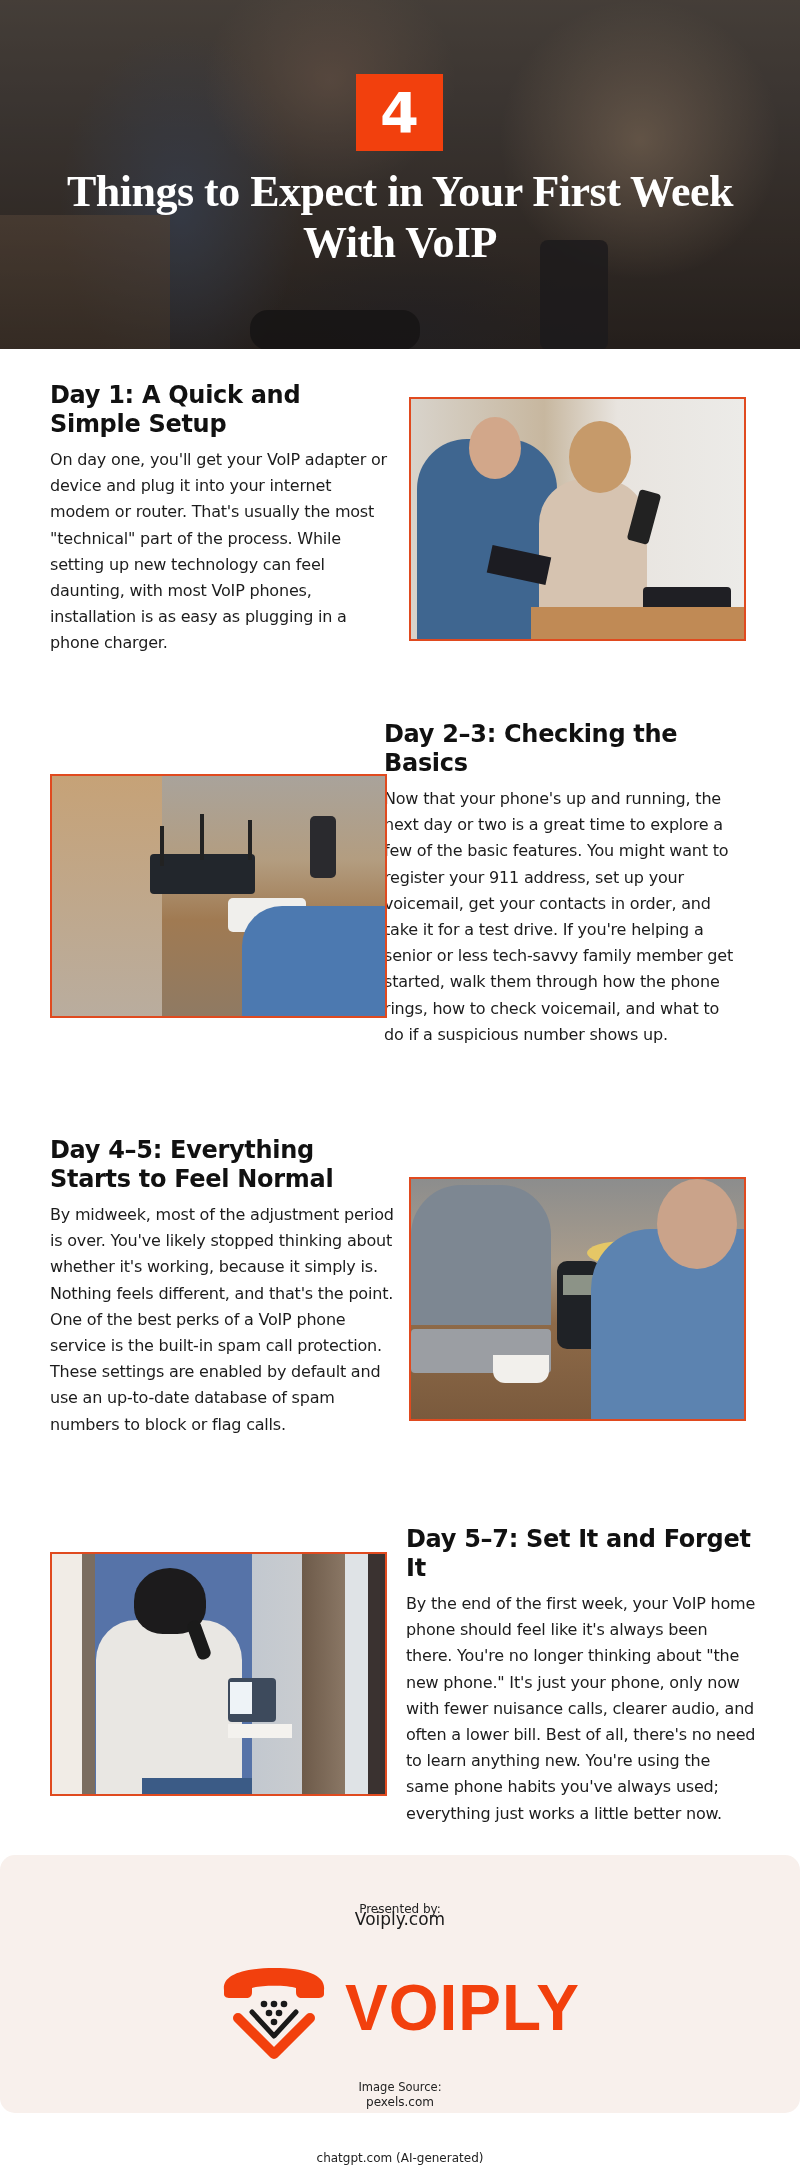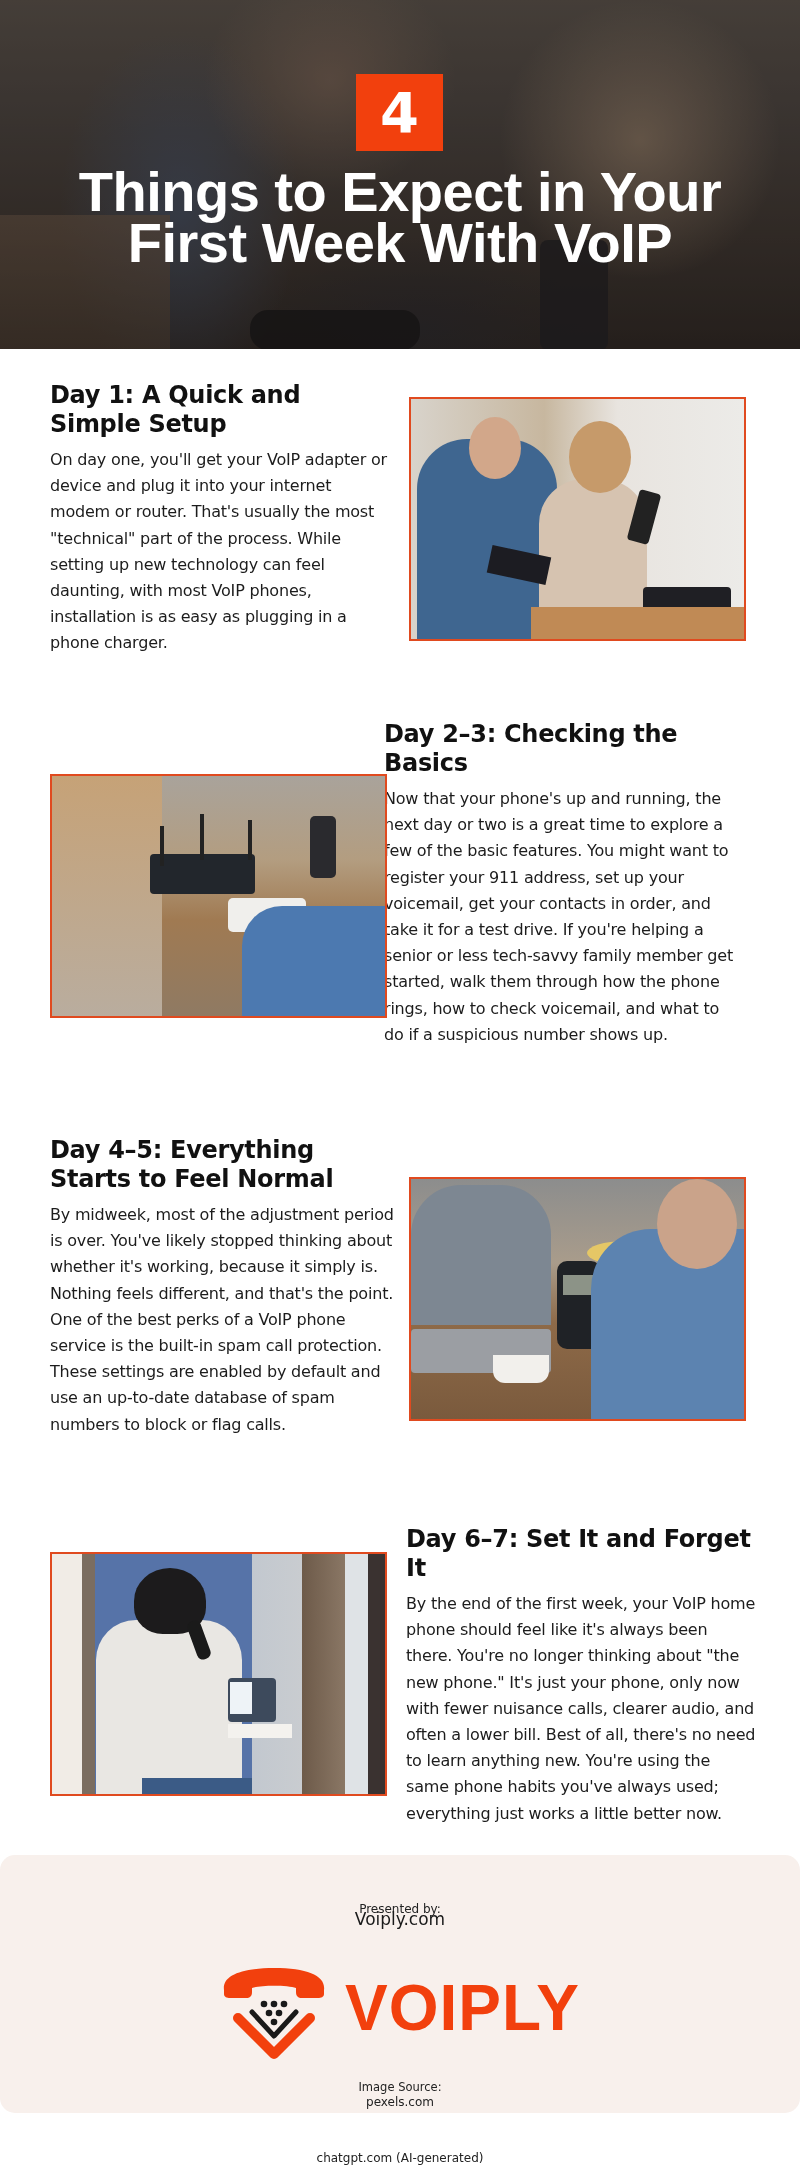--- a/index.html
+++ b/index.html
@@ -33,23 +33,23 @@
   }
   .hero-content { position: absolute; inset: 0; z-index: 2; text-align: center; }
   .badge {
     position: absolute; left: 356px; top: 74px; width: 87px; height: 77px;
     background: #F2400D; color: #fff; font-weight: bold;
     font-size: 56px; line-height: 77px; text-align: center;
     font-family: "DejaVu Sans", sans-serif;
   }
   .hero-title {
     position: absolute; left: 40px; right: 40px; top: 166px;
-    color: #ffffff; font-weight: bold; font-size: 56px; line-height: 51px;
+    color: #ffffff; font-weight: bold; font-size: 44px; line-height: 51px;
     letter-spacing: -0.5px; text-align: center;
-    font-family: Liberation Sans, sans-serif;
+    font-family: Liberation Serif, serif;
   }
   .wrap { position: relative; width: 800px; height: 1556px; }
   .text-block { position: absolute; width: 345px; }
   .heading {
     font-weight: bold; font-size: 24px; line-height: 29px; color: #111;
     letter-spacing: -0.3px; margin-bottom: 8px;
     font-family: "DejaVu Sans", sans-serif;
   }
   .body-text {
     font-size: 16px; line-height: 26.2px; color: #1c1c1c;
@@ -159,21 +159,21 @@
       <div class="layer" style="left:176px; top:62px; width:76px; height:24px; background:#e5c766; border-radius:50%;"></div>
       <div class="layer" style="left:0; top:150px; width:140px; height:44px; background:#9b9ea3; border-radius:4px;"></div>
       <div class="layer" style="left:146px; top:82px; width:44px; height:88px; background:#1f2226; border-radius:10px;"></div>
       <div class="layer" style="left:152px; top:96px; width:32px; height:20px; background:#8c9387;"></div>
       <div class="layer" style="left:82px; top:176px; width:56px; height:28px; background:#f2f0ec; border-radius:0 0 12px 12px;"></div>
       <div class="layer" style="left:180px; top:50px; width:157px; height:194px; background:#5c83b0; border-radius:60px 0 0 0;"></div>
       <div class="layer" style="left:246px; top:0; width:80px; height:90px; background:#caa38a; border-radius:50%;"></div>
     </div>
 
     <div class="text-block" style="left:406px; top:1525px; width:350px;">
-      <h2 class="heading">Day 6–7: Set It and Forget It</h2>
+      <h2 class="heading">Day 5–7: Set It and Forget It</h2>
       <p class="body-text">By the end of the first week, your VoIP home phone should feel like it's always been there. You're no longer thinking about "the new phone." It's just your phone, only now with fewer nuisance calls, clearer audio, and often a lower bill. Best of all, there's no need to learn anything new. You're using the same phone habits you've always used; everything just works a little better now.</p>
     </div>
     <div class="photo p4" title="Man talking on a desk phone in a small booth">
       <div class="layer" style="left:44px; top:66px; width:146px; height:178px; background:#e9e7e3; border-radius:40px 40px 0 0;"></div>
       <div class="layer" style="left:82px; top:14px; width:72px; height:66px; background:#1c1b1c; border-radius:50% 50% 40% 40%;"></div>
       <div class="layer" style="left:140px; top:66px; width:14px; height:40px; background:#1a1a1a; border-radius:6px; transform:rotate(-20deg);"></div>
       <div class="layer" style="left:176px; top:124px; width:48px; height:44px; background:#3d4a5c; border-radius:4px;"></div>
       <div class="layer" style="left:178px; top:128px; width:22px; height:32px; background:#eef3f7;"></div>
       <div class="layer" style="left:176px; top:170px; width:64px; height:14px; background:#f4f2ee;"></div>
       <div class="layer" style="left:90px; top:224px; width:110px; height:20px; background:#3b5b86;"></div>

